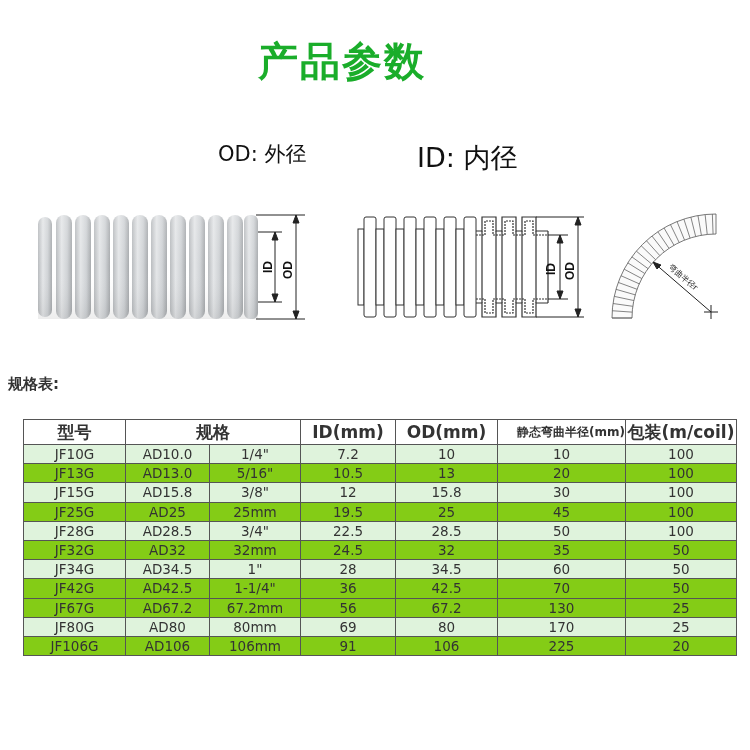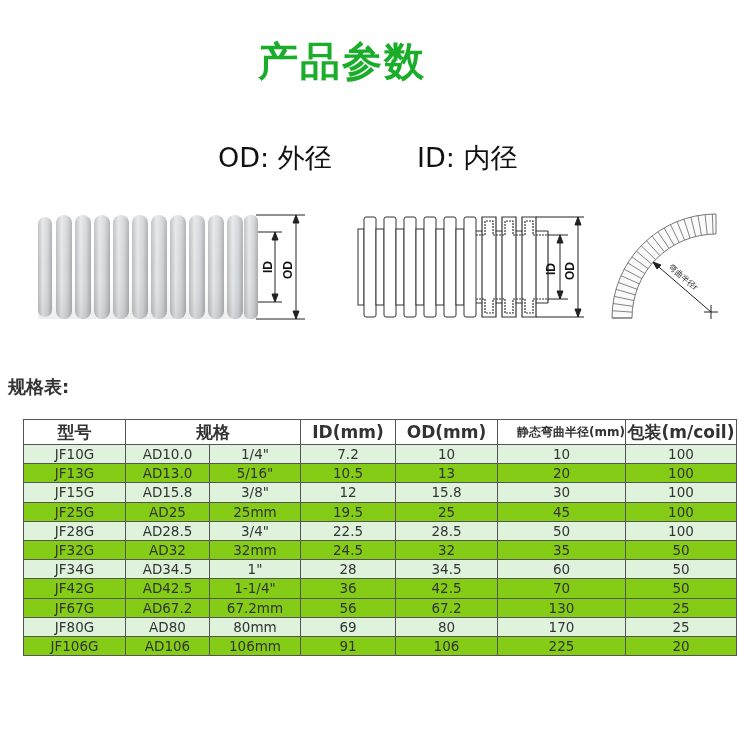--- a/index.html
+++ b/index.html
@@ -1,21 +1,21 @@
 <!DOCTYPE html>
 <html><head>
 <meta charset="utf-8">
 <style>
   html, body { margin:0; padding:0; background:#ffffff; }
   body { width:750px; height:750px; position:relative; overflow:hidden; font-family:"DejaVu Sans", sans-serif; color:#222; }
   .title { position:absolute; left:0; top:34px; width:684px; text-align:center; font-size:40px; font-weight:bold; color:#1aad2a; letter-spacing:2px; }
-  .legend-od { position:absolute; left:218px; top:140px; font-size:27px; color:#111; }
+  .legend-od { position:absolute; left:218px; top:140px; font-size:21px; color:#111; }
   .legend-id { position:absolute; left:417px; top:140px; font-size:27px; color:#111; }
   .fig { position:absolute; }
-  .spec-label { position:absolute; left:8px; top:375px; font-size:18px; font-weight:bold; color:#333; }
+  .spec-label { position:absolute; left:8px; top:375px; font-size:15px; font-weight:bold; color:#333; }
   table.spec { position:absolute; left:23px; top:403px; border-collapse:collapse; width:713px; table-layout:fixed;margin-top:16px; }
   table.spec td, table.spec th { border:1.5px solid #555; text-align:center; padding:0; font-size:13.5px; color:#333; height:18.2px; line-height:18px; white-space:nowrap; overflow:hidden; }
   table.spec th { height:24px; font-size:17px; font-weight:bold; color:#333; background:#fff; }
   table.spec th.small { font-size:12px;text-align:right; }
   tr.alt td { background:#dff3dc; }
   tr.plain td { background:#84cc16; }
 </style>
 </head>
 <body>
 

